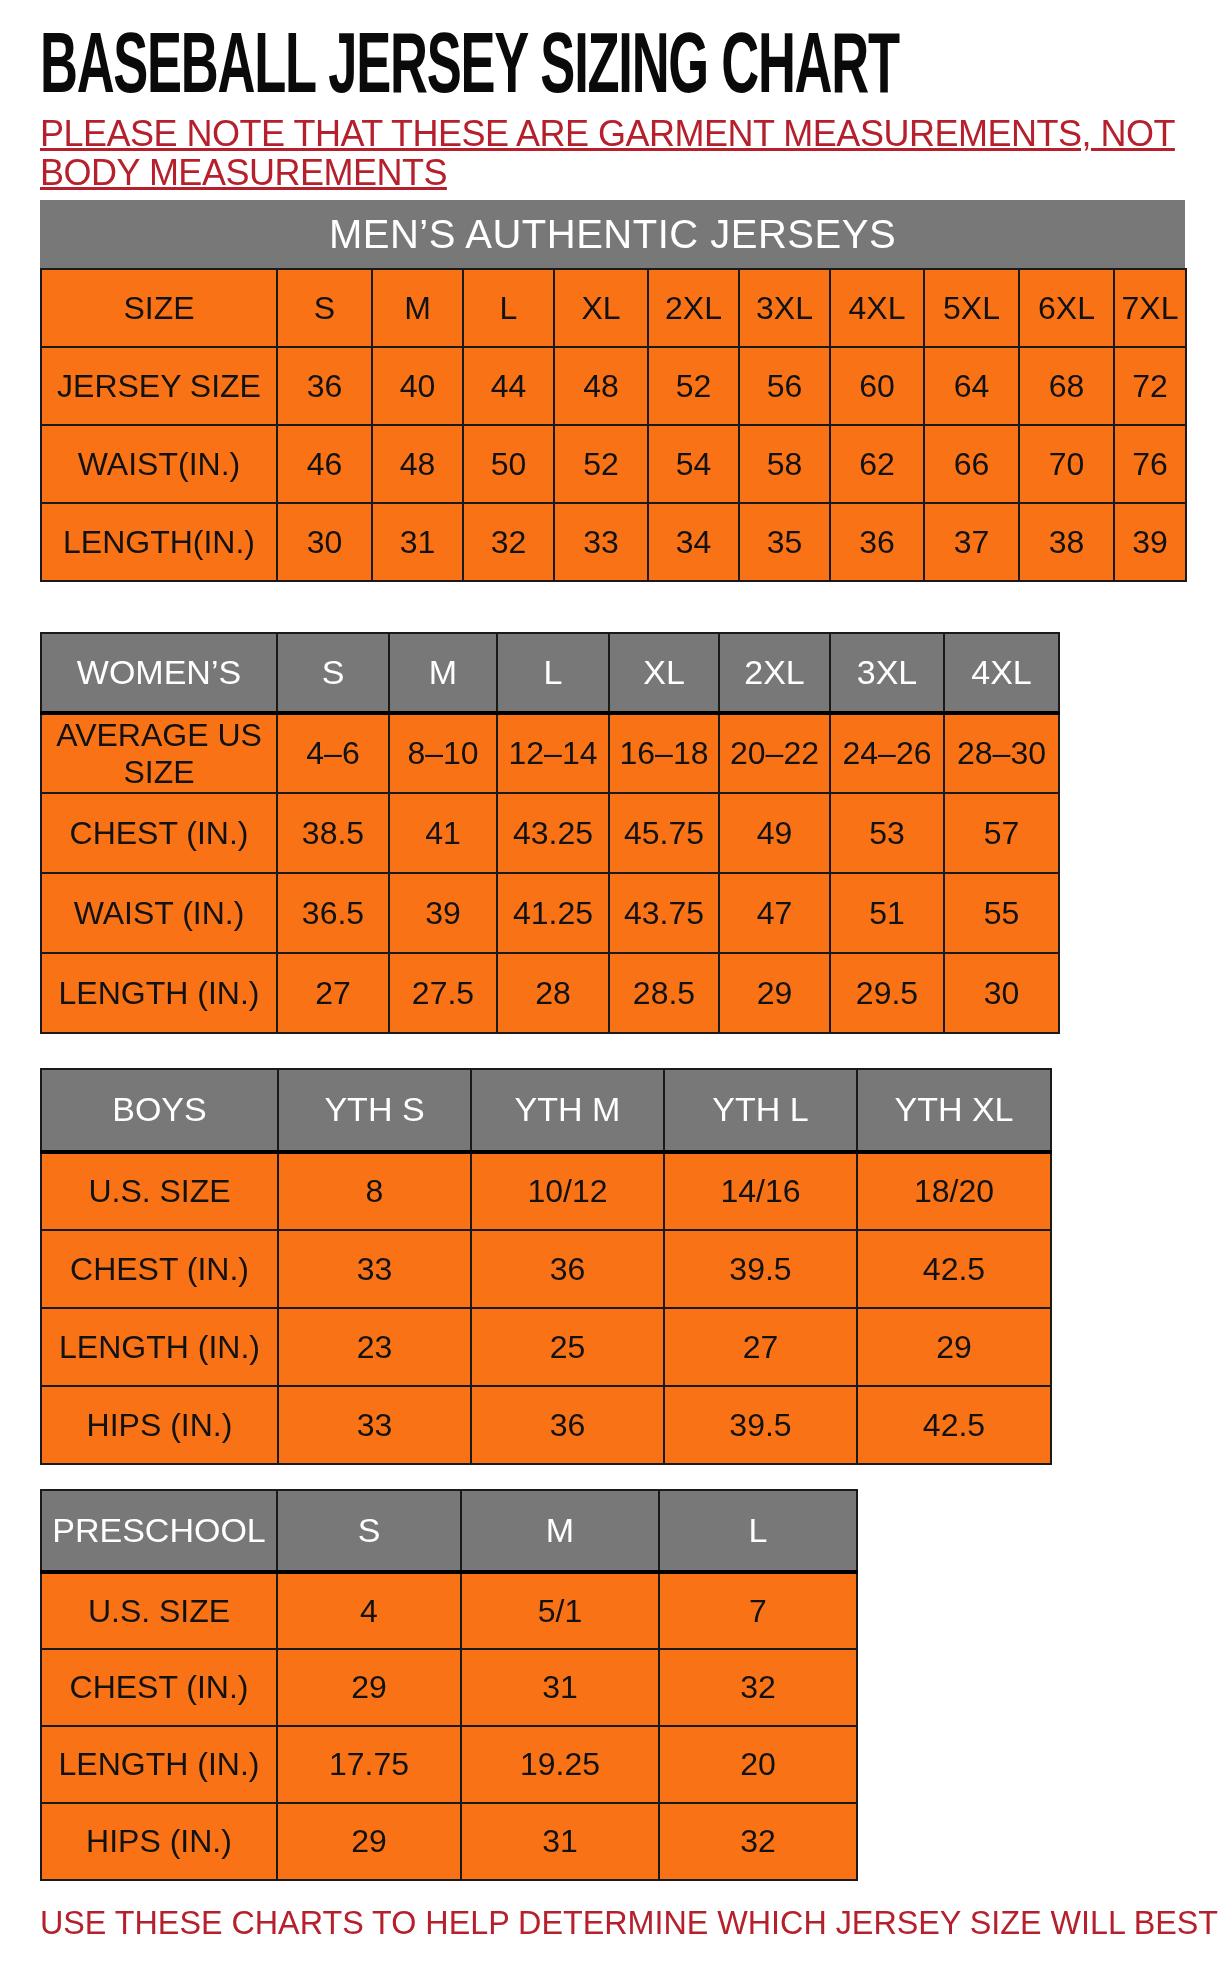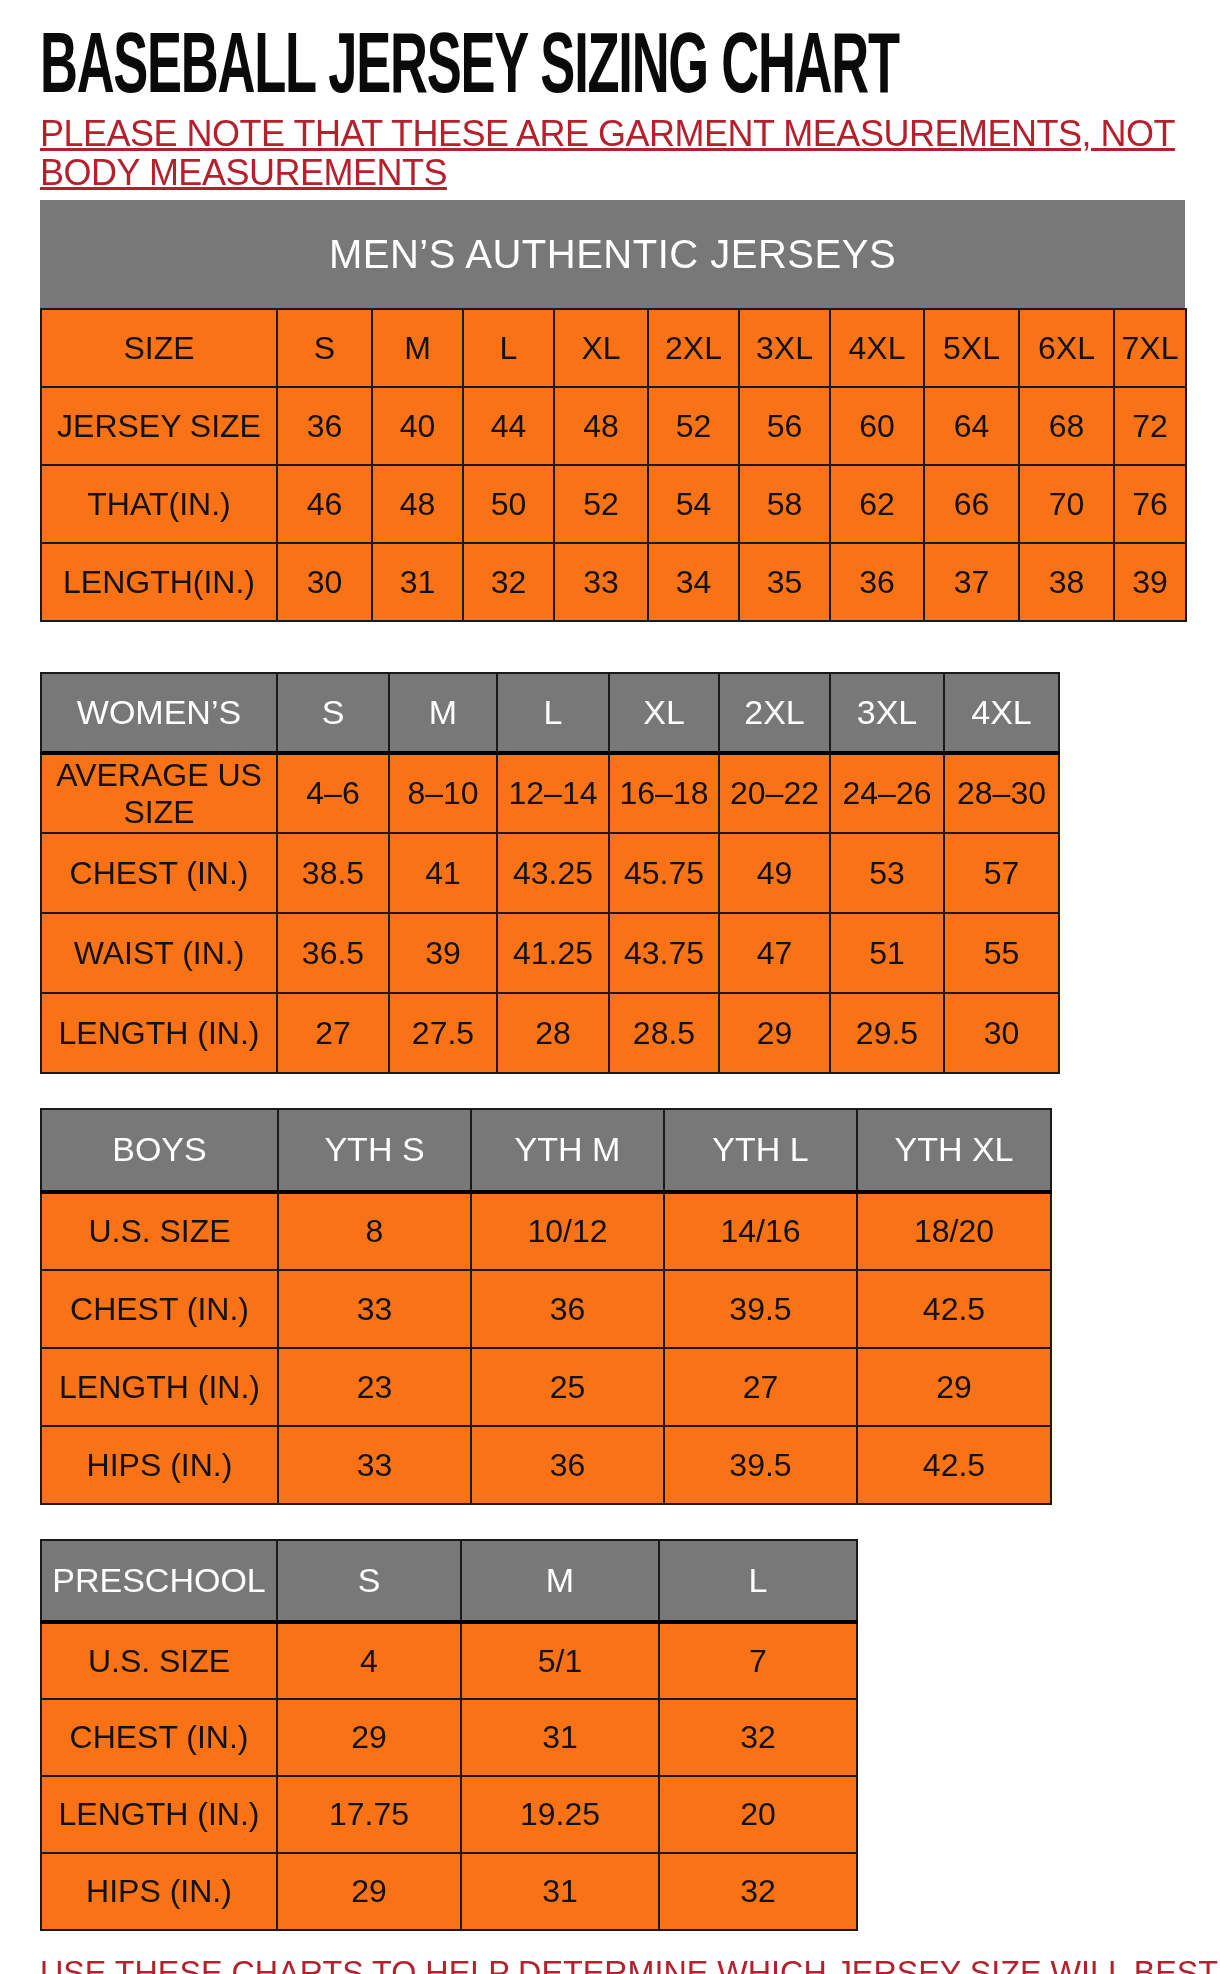--- a/index.html
+++ b/index.html
@@ -36,21 +36,21 @@
     font-size:36px;
     line-height:39px;
     font-weight:400;
     letter-spacing:-0.5px;
     text-decoration:underline;
   }
 
   .banner{
     margin-top:8px;
     width:1145px;
-    height:108px;
+    height:68px;
     background:var(--gray);
     color:#ffffff;
     display:flex;
     align-items:center;
     justify-content:center;
     font-size:40px;
     letter-spacing:0.5px;
   }
 
   table{
@@ -79,21 +79,21 @@
   table.mens td{height:78px;}
 
   table.womens{width:1018px;margin-top:50px;}
   table.womens td{height:80px;}
   table.womens th{height:80px;}
 
   table.boys{width:1010px;margin-top:34px;}
   table.boys th{height:83px;}
   table.boys td{height:78px;}
 
-  table.pre{width:816px;margin-top:34px;padding-left:40px;}
+  table.pre{width:816px;margin-top:24px;padding-left:40px;}
   table.pre th{height:82px;}
   table.pre td{height:77px;}
 
   .footer{
     margin:22px 0 0 0;
     color:var(--red);
     font-size:34px;
     font-weight:400;
     white-space:nowrap;
     transform:scaleX(0.95);
@@ -146,21 +146,21 @@
           <td class="val">44</td>
           <td class="val">48</td>
           <td class="val">52</td>
           <td class="val">56</td>
           <td class="val">60</td>
           <td class="val">64</td>
           <td class="val">68</td>
           <td class="val">72</td>
         </tr>
         <tr class="data-row">
-          <td class="lbl">THAT(IN.)</td>
+          <td class="lbl">WAIST(IN.)</td>
           <td class="val">46</td>
           <td class="val">48</td>
           <td class="val">50</td>
           <td class="val">52</td>
           <td class="val">54</td>
           <td class="val">58</td>
           <td class="val">62</td>
           <td class="val">66</td>
           <td class="val">70</td>
           <td class="val">76</td>

